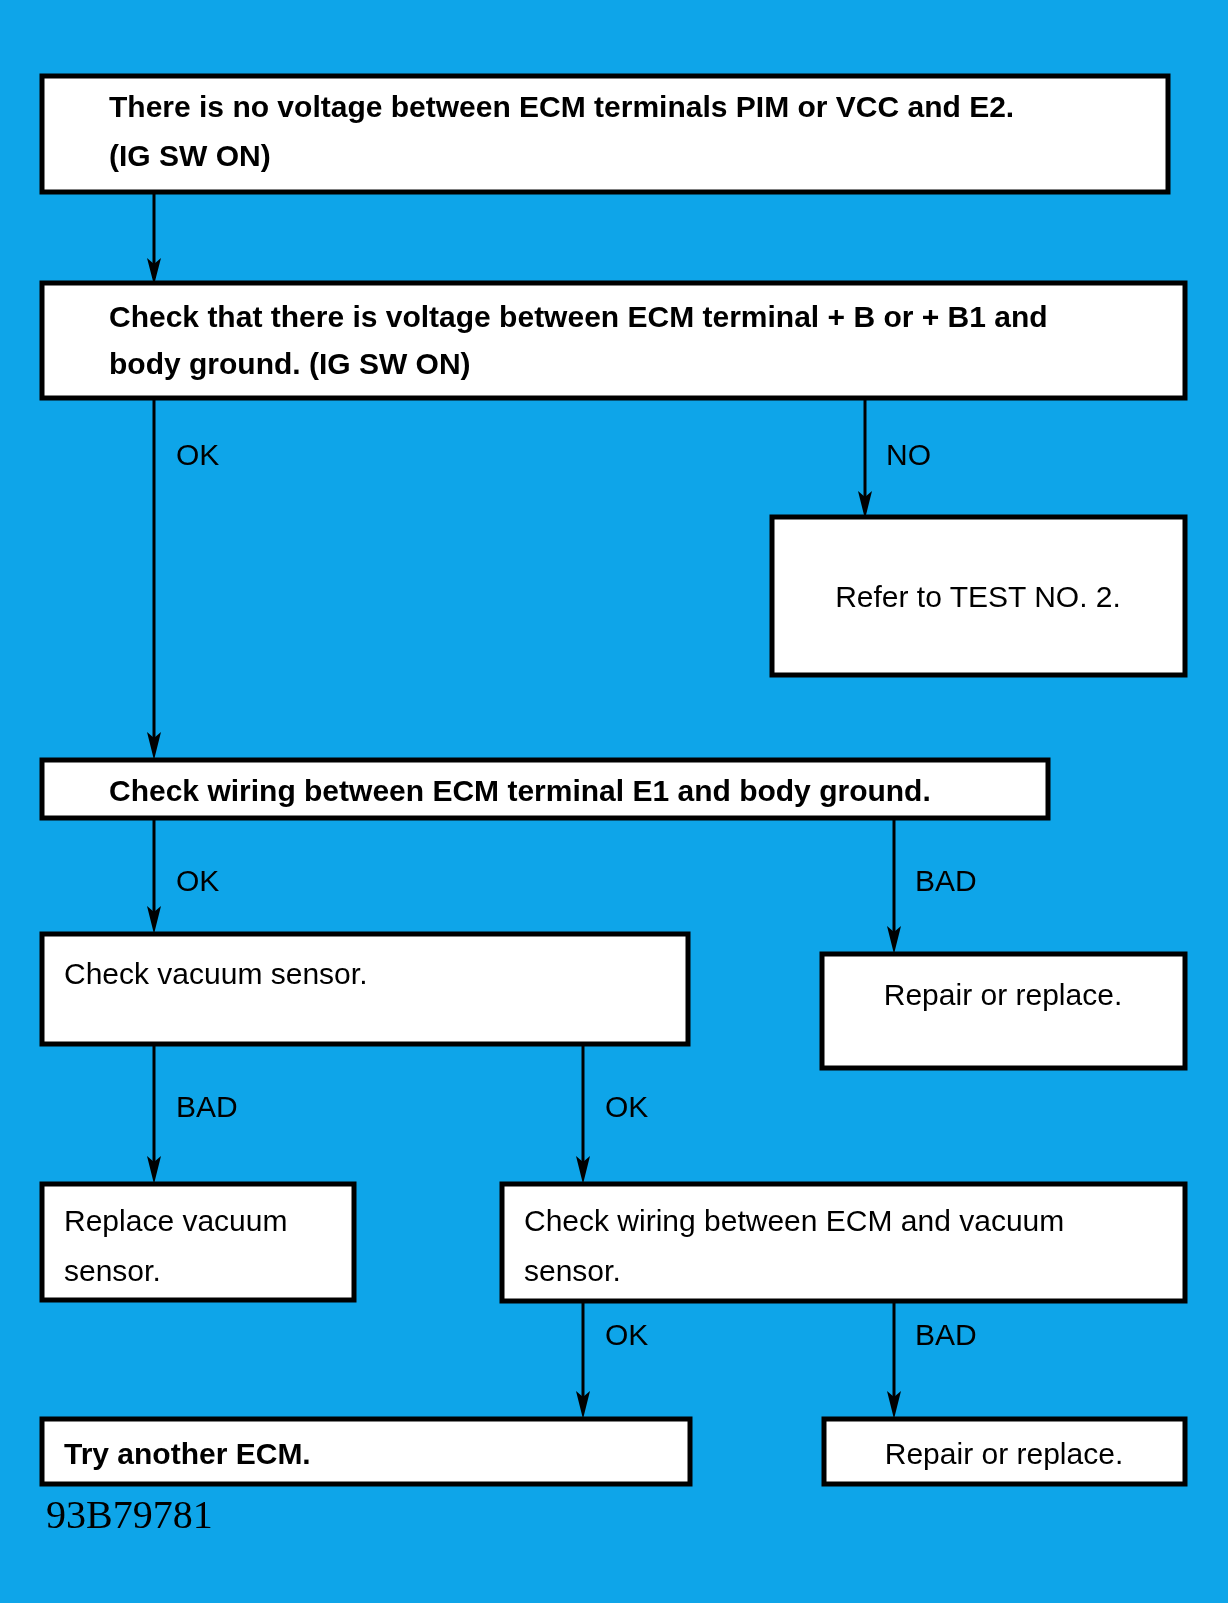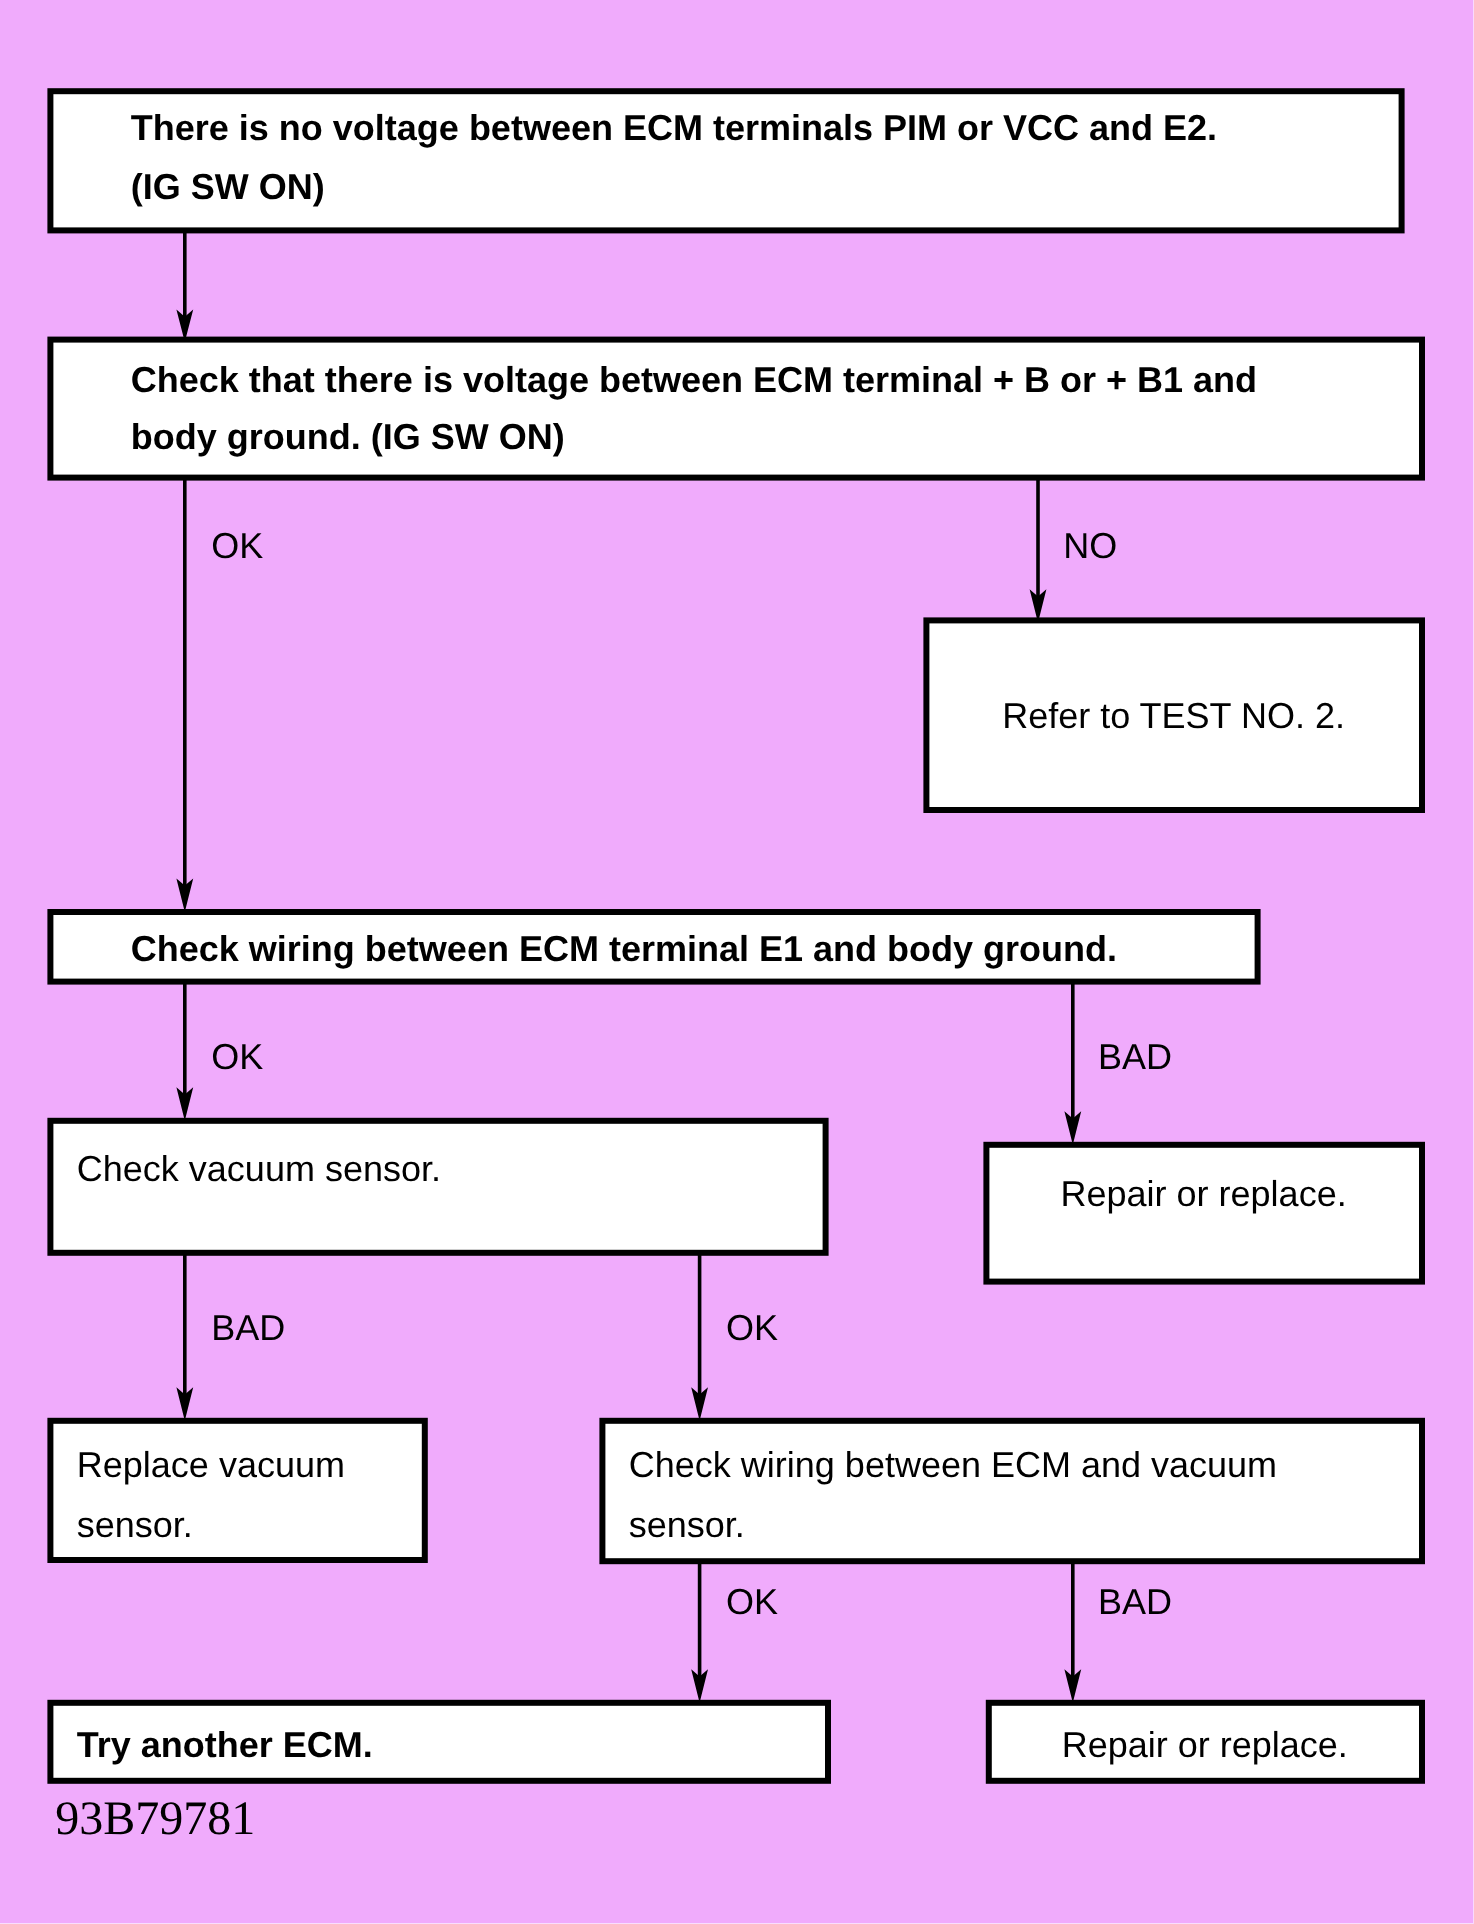--- a/index.html
+++ b/index.html
@@ -4,21 +4,21 @@
 <style>
   html, body {
     margin: 0;
     padding: 0;
     background: #ffffff;
   }
   #page {
     position: relative;
     width: 1228px;
     height: 1603px;
-    background: #f0abfc;
+    background: #0ea5e9;
     overflow: hidden;
     font-family: "Liberation Sans", sans-serif;
   }
   svg.flow {
     position: absolute;
     left: 0;
     top: 0;
     width: 1228px;
     height: 1603px;
   }

